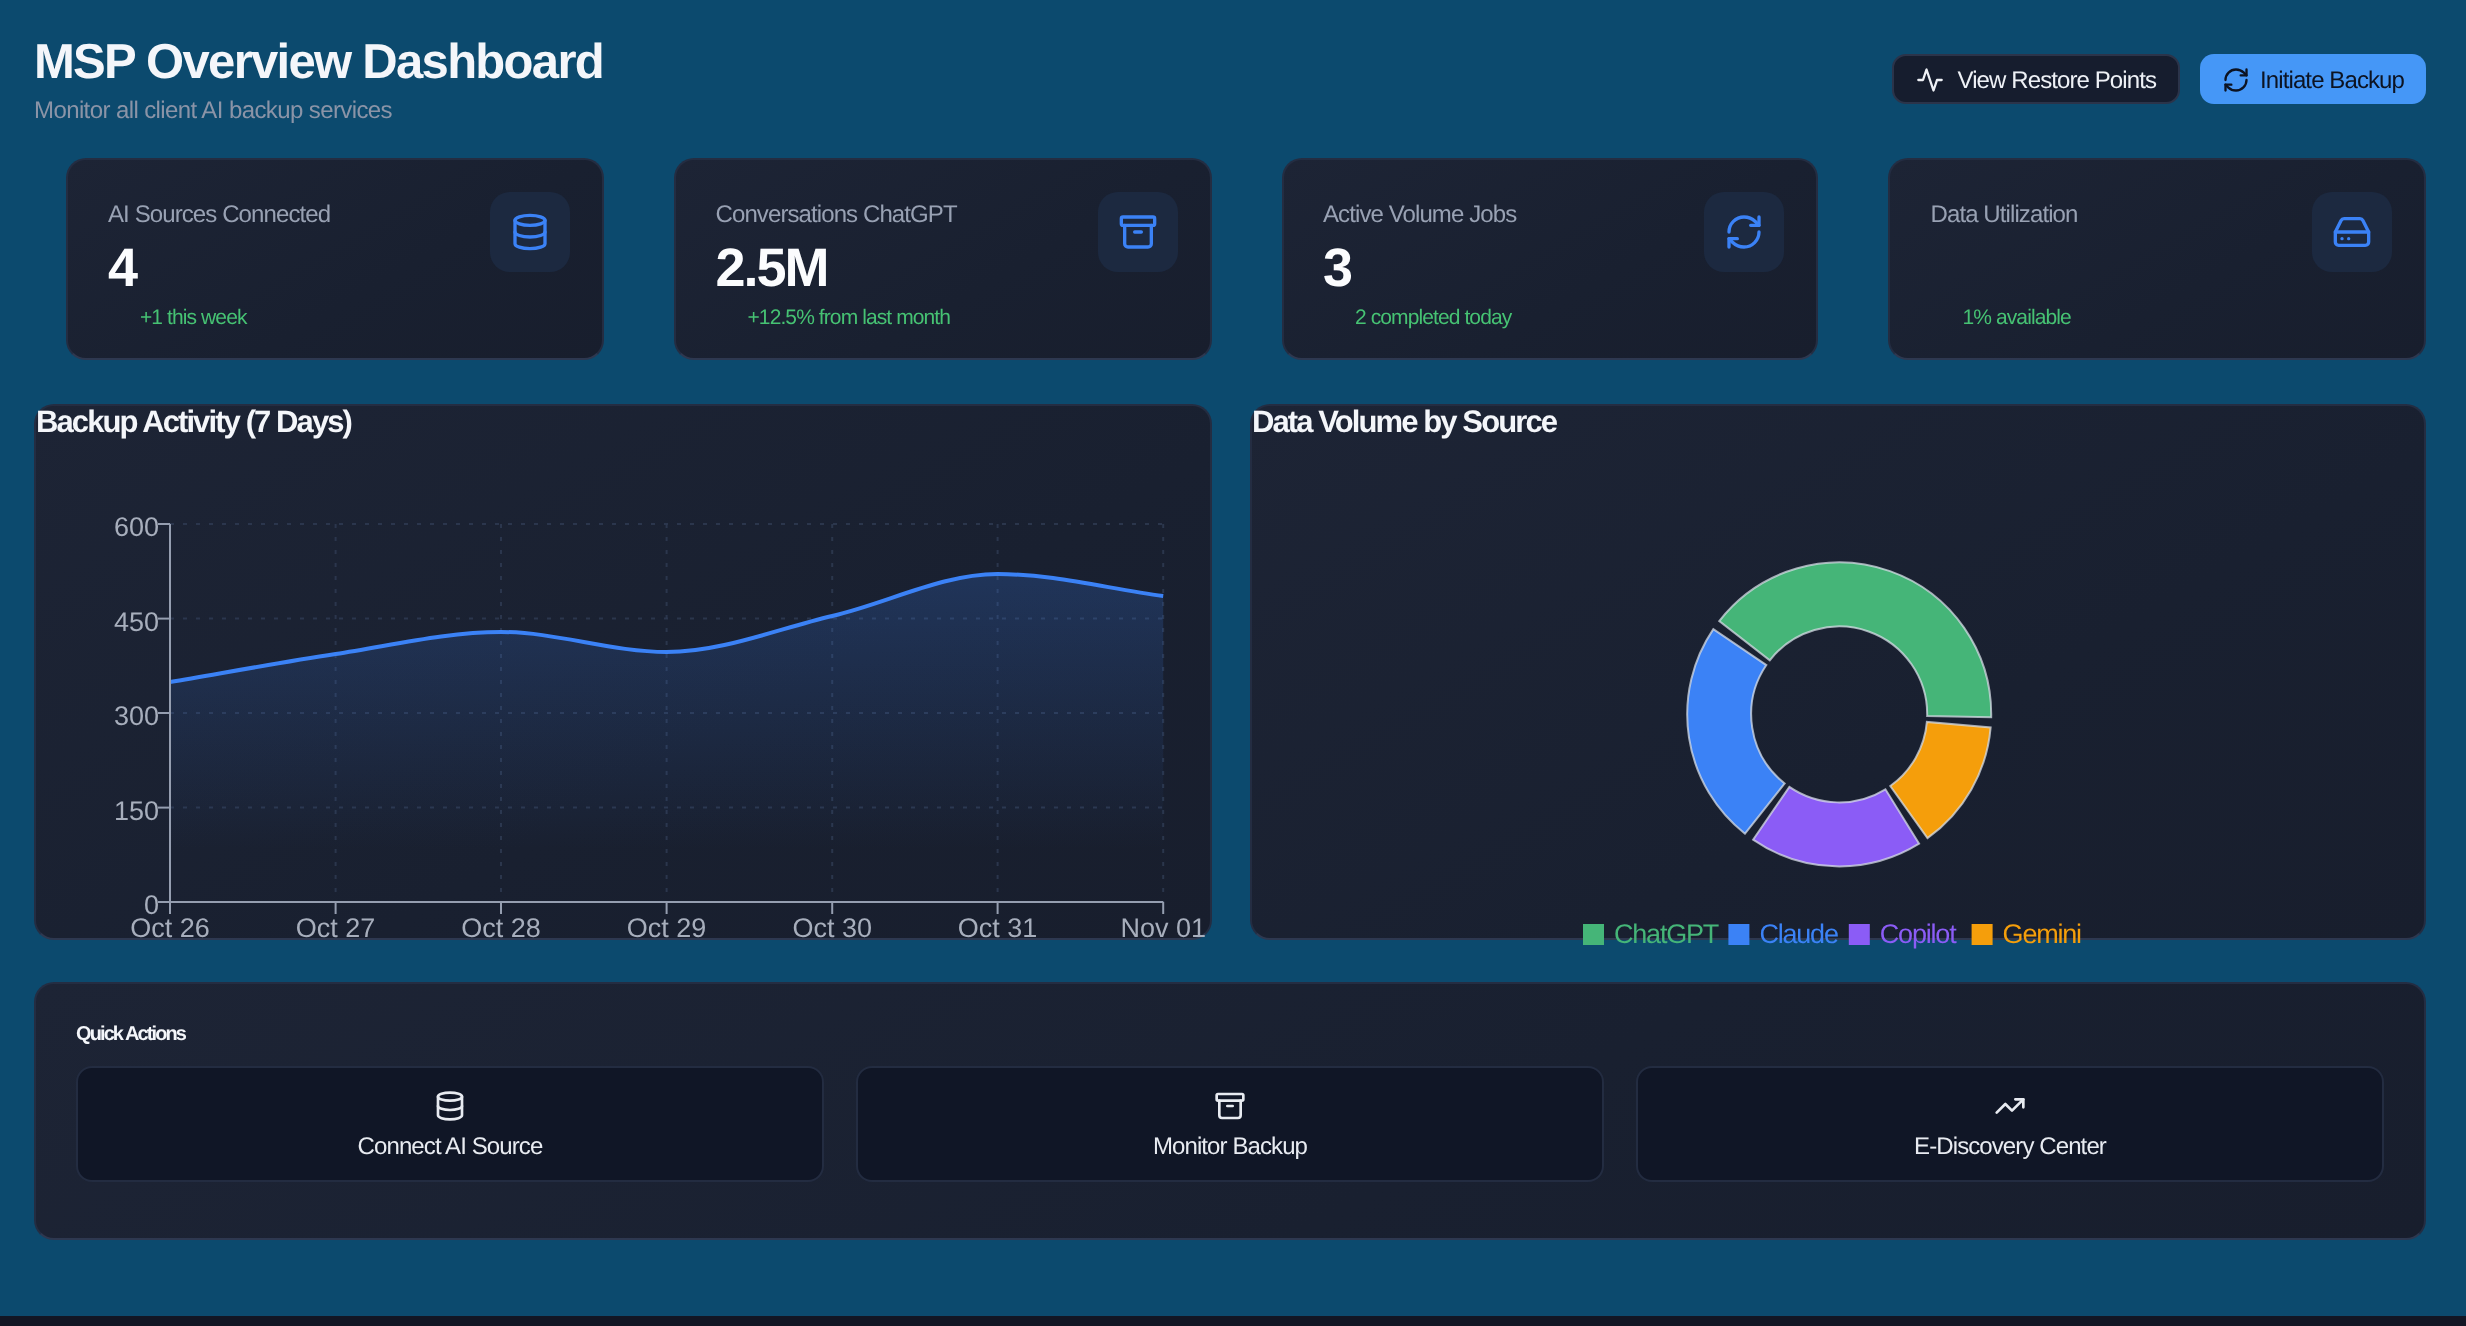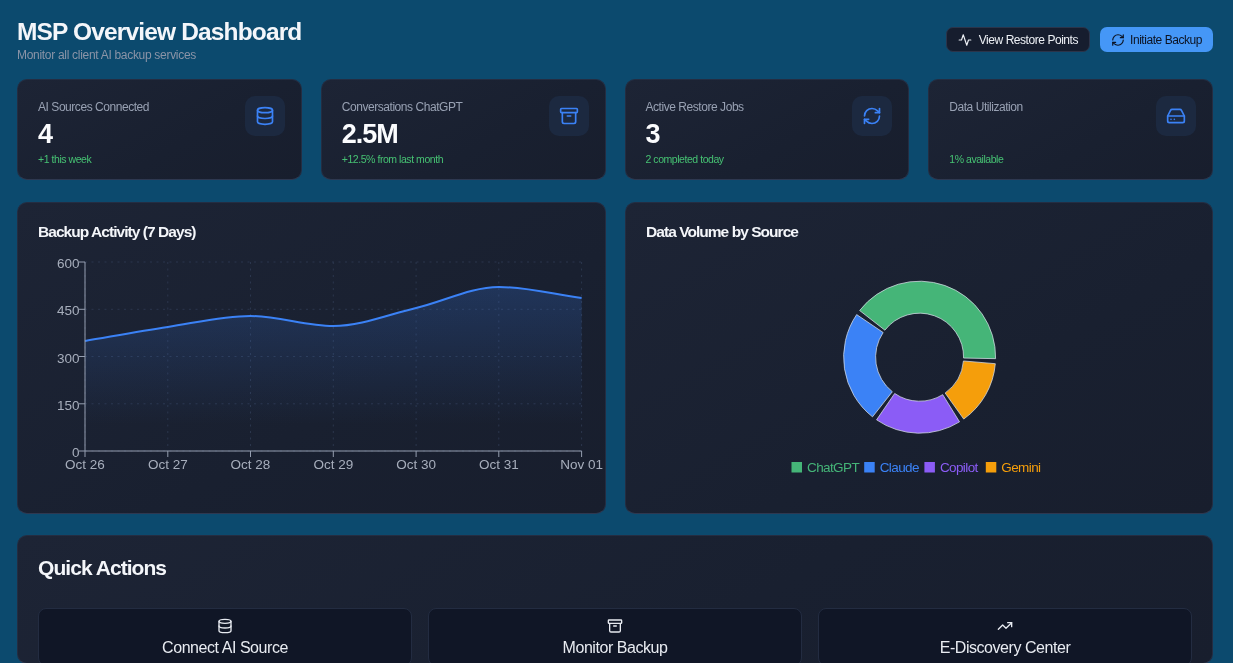--- a/index.html
+++ b/index.html
@@ -8,33 +8,33 @@
 .app { min-height:658px; background:#0c4a6e; padding:17px 20px 16px 17px; }
 .header { display:flex; justify-content:space-between; align-items:flex-start; margin-bottom:17px; }
 h1 { color:#f4f6fa; font-size:24.5px; font-weight:bold; letter-spacing:-0.85px; line-height:1.2; }
 .sub { color:#8b94a7; font-size:12px; margin-top:2px; letter-spacing:-0.3px; }
 .hbtns { display:flex; gap:10px; margin-top:10px; }
 .btn { display:inline-flex; align-items:center; gap:7px; height:25px; padding:0 11px; border-radius:7px; font-size:12px; font-weight:500; font-family:inherit; border:1px solid transparent; letter-spacing:-0.45px; }
 .btn-outline { background:#161d2e; border-color:#2b344a; color:#eef1f6; }
 .btn-primary { background:#4597f7; color:#0c1322; padding:0 10px; gap:5px; }
 .grid4 { display:grid; grid-template-columns:repeat(4,1fr); gap:19px; margin-bottom:22px; }
 .card { background:linear-gradient(150deg,#1d2435 0%,#192030 60%,#181e2d 100%); border:1px solid #242d42; border-bottom-color:#2e3850; border-radius:10px; }
-.stat { position:relative; height:101px; padding:20px; }
+.stat { position:relative; height:101px; padding:20px;margin-left:16px; }
 .stat .lbl { color:#98a1b3; font-size:12px; letter-spacing:-0.45px; }
 .stat .val { color:#fbfcfe; font-size:27px; font-weight:bold; margin-top:5px; letter-spacing:-1px; }
-.stat .chg { color:#46c273; font-size:10.5px; letter-spacing:-0.45px; position:absolute; left:20px; bottom:14px; }
+.stat .chg { color:#46c273; font-size:10.5px; letter-spacing:-0.45px; position:absolute; left:36px; bottom:14px; }
 .icobox { position:absolute; top:16px; right:16px; width:40px; height:40px; border-radius:10px; background:#1c2940; display:flex; align-items:center; justify-content:center; }
 .grid2 { display:grid; grid-template-columns:589px 588px; gap:19px; margin-bottom:21px; }
-.chartcard { height:312px; padding:20px; position:relative; }
+.chartcard { height:268px; position:relative; }
 .chartcard h2 { color:#f4f6fa; font-size:15.5px; font-weight:bold; letter-spacing:-0.95px; }
 .quick { padding:20px; height:129px; }
-.quick h2 { color:#f4f6fa; font-size:21px; font-weight:bold; letter-spacing:-0.95px; margin-bottom:28px; }
+.quick h2 { color:#f4f6fa; font-size:10px; font-weight:bold; letter-spacing:-0.95px; margin-bottom:10px; }
 .qrow { display:grid; grid-template-columns:repeat(3,1fr); gap:16px; }
 .qbtn { height:58px; background:#101626; border:1px solid #232c41; border-radius:8px; display:flex; flex-direction:column; align-items:center; justify-content:center; gap:5px; color:#e8ebf1; }
-.qbtn .ql { font-size:16px; letter-spacing:-0.45px; }
+.qbtn .ql { font-size:12px; letter-spacing:-0.45px; }
 svg.ic { display:block; }
 </style>
 </head>
 <body>
 <div class="app">
   <div class="header">
     <div>
       <h1>MSP Overview Dashboard</h1>
       <div class="sub">Monitor all client AI backup services</div>
     </div>
@@ -76,21 +76,21 @@
       <div class="chg">+12.5% from last month</div>
       <div class="icobox">
           <svg class="ic" width="20" height="20" viewBox="0 0 24 24" fill="none" stroke="#3b82f6" stroke-width="2" stroke-linecap="round" stroke-linejoin="round">
             <rect width="20" height="5" x="2" y="3" rx="1"></rect>
             <path d="M4 8v11a2 2 0 0 0 2 2h12a2 2 0 0 0 2-2V8"></path>
             <path d="M10 12h4"></path>
           </svg>
         </div>
     </div>
     <div class="card stat">
-      <div class="lbl">Active Restore Jobs</div>
+      <div class="lbl">Active Volume Jobs</div>
       <div class="val">3</div>
       <div class="chg">2 completed today</div>
       <div class="icobox">
           <svg class="ic" width="20" height="20" viewBox="0 0 24 24" fill="none" stroke="#3b82f6" stroke-width="2" stroke-linecap="round" stroke-linejoin="round">
             <path d="M3 12a9 9 0 0 1 9-9 9.75 9.75 0 0 1 6.74 2.74L21 8"></path>
             <path d="M21 3v5h-5"></path>
             <path d="M21 12a9 9 0 0 1-9 9 9.75 9.75 0 0 1-6.74-2.74L3 16"></path>
             <path d="M8 16H3v5"></path>
           </svg>
         </div>

